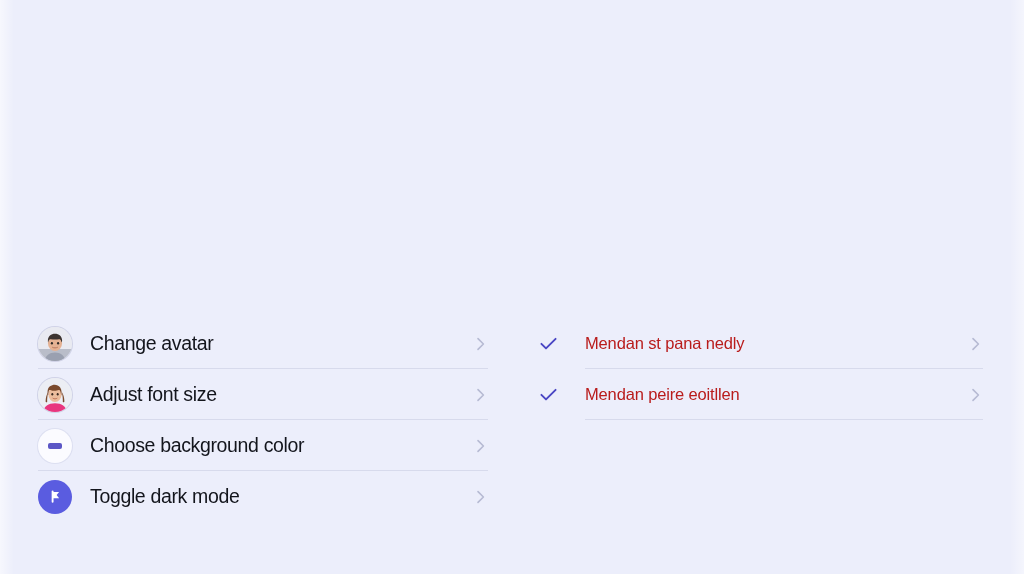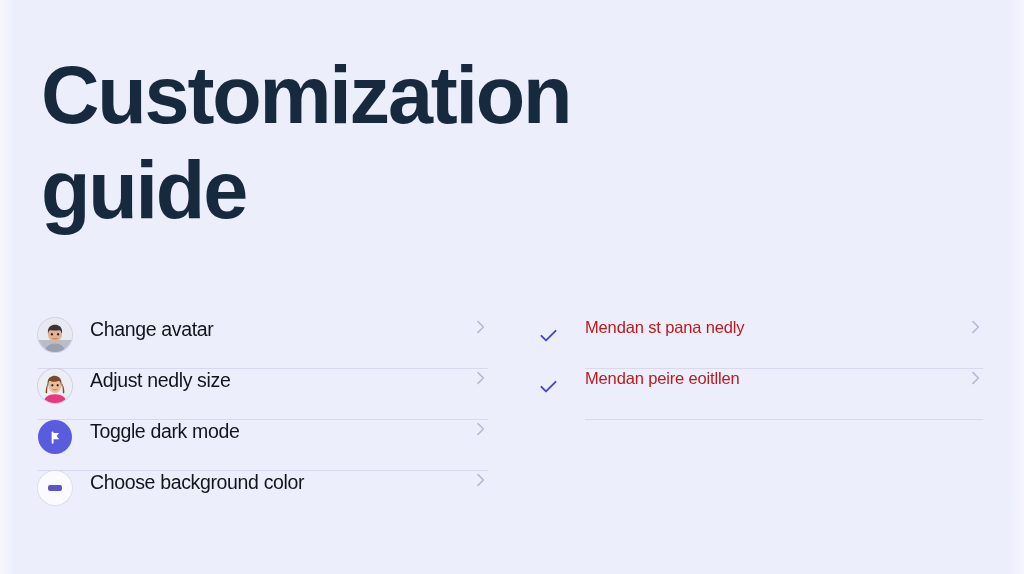--- a/index.html
+++ b/index.html
@@ -61,20 +61,21 @@
   .col {
     position: absolute;
     top: 0;
   }
   .col-left  { left: 38px;  width: 450px; }
   .col-right { left: 538px; width: 445px; }
 
   .row {
     position: relative;
     display: flex;
+    align-items: center;
     height: 51px;
     box-sizing: border-box;
   }
 
   
   .row::after {
     content: "";
     position: absolute;
     left: 0;
     right: 0;
@@ -161,22 +162,20 @@
   .chev svg { display: block; width: 14px; height: 18px; }
 </style>
 </head>
 <body>
 
 <div class="page">
 
   <div class="edge-shade left"></div>
   <div class="edge-shade right"></div>
 
-  <h1 class="title">Customization
-guide</h1>
 
   <div class="lists">
 
     <div class="col col-left">
 
       <div class="row">
         <div class="lead">
           <div class="avatar">
             <svg viewBox="0 0 34 34" aria-hidden="true">
               <rect width="34" height="34" fill="#e9eaf1"></rect>
@@ -206,21 +205,35 @@
               <path d="M5.5 34c0-5.6 5.1-8.8 11.5-8.8S28.5 28.4 28.5 34z" fill="#e8367f"></path>
               <ellipse cx="17" cy="16.2" rx="6.6" ry="7.8" fill="#ecbd9d"></ellipse>
               <path d="M10 17.5c-.8-3.6-.6-7.2 2-9.2 3.2-2.5 8-1.9 10 .9 1.9 2.6 1.8 5.9 1.2 8.6-.3-2-.5-4.3-1.3-5.3-1.2-1.5-3.3.6-6.4.3-2.8-.3-3.9-1.6-4.5-.4-.6 1.2-.6 3.9-1 5.1z" fill="#7b4a2d"></path>
               <path d="M10.2 14c-.7 3.3-1.2 6.6-1 9.8 0 .9-1.6.6-1.6-.3.1-3.6.9-7 2.6-9.5zM23.8 14c.7 3.3 1.2 6.6 1 9.8 0 .9 1.6.6 1.6-.3-.1-3.6-.9-7-2.6-9.5z" fill="#7b4a2d"></path>
               <ellipse cx="14.3" cy="16.3" rx="1" ry="1.2" fill="#3b2a21"></ellipse>
               <ellipse cx="19.7" cy="16.3" rx="1" ry="1.2" fill="#3b2a21"></ellipse>
               <path d="M15 20.3c1.3.8 2.7.8 4 0" stroke="#c1765a" stroke-width="1" fill="none" stroke-linecap="round"></path>
             </svg>
           </div>
         </div>
-        <div class="label">Adjust nedly size</div>
+        <div class="label">Adjust font size</div>
+        <div class="chev">
+          <svg viewBox="0 0 14 18" aria-hidden="true">
+            <path d="M4 3.6 L9.4 9 L4 14.4" fill="none" stroke="#b6bad3" stroke-width="1.6" stroke-linecap="round" stroke-linejoin="round"></path>
+          </svg>
+        </div>
+      </div>
+
+      <div class="row">
+        <div class="lead">
+          <div class="badge pale">
+            <span class="bar"></span>
+          </div>
+        </div>
+        <div class="label">Choose background color</div>
         <div class="chev">
           <svg viewBox="0 0 14 18" aria-hidden="true">
             <path d="M4 3.6 L9.4 9 L4 14.4" fill="none" stroke="#b6bad3" stroke-width="1.6" stroke-linecap="round" stroke-linejoin="round"></path>
           </svg>
         </div>
       </div>
 
       <div class="row">
         <div class="lead">
           <div class="badge solid">
@@ -231,34 +244,20 @@
           </div>
         </div>
         <div class="label">Toggle dark mode</div>
         <div class="chev">
           <svg viewBox="0 0 14 18" aria-hidden="true">
             <path d="M4 3.6 L9.4 9 L4 14.4" fill="none" stroke="#b6bad3" stroke-width="1.6" stroke-linecap="round" stroke-linejoin="round"></path>
           </svg>
         </div>
       </div>
 
-      <div class="row">
-        <div class="lead">
-          <div class="badge pale">
-            <span class="bar"></span>
-          </div>
-        </div>
-        <div class="label">Choose background color</div>
-        <div class="chev">
-          <svg viewBox="0 0 14 18" aria-hidden="true">
-            <path d="M4 3.6 L9.4 9 L4 14.4" fill="none" stroke="#b6bad3" stroke-width="1.6" stroke-linecap="round" stroke-linejoin="round"></path>
-          </svg>
-        </div>
-      </div>
-
     </div>
 
     <div class="col col-right">
 
       <div class="row">
         <div class="lead check">
           <svg viewBox="0 0 21 21" aria-hidden="true">
             <path d="M3.4 10.8 L8 15.4 L17.6 5.8" fill="none" stroke="#4a46c4" stroke-width="1.9" stroke-linecap="round" stroke-linejoin="round"></path>
           </svg>
         </div>

